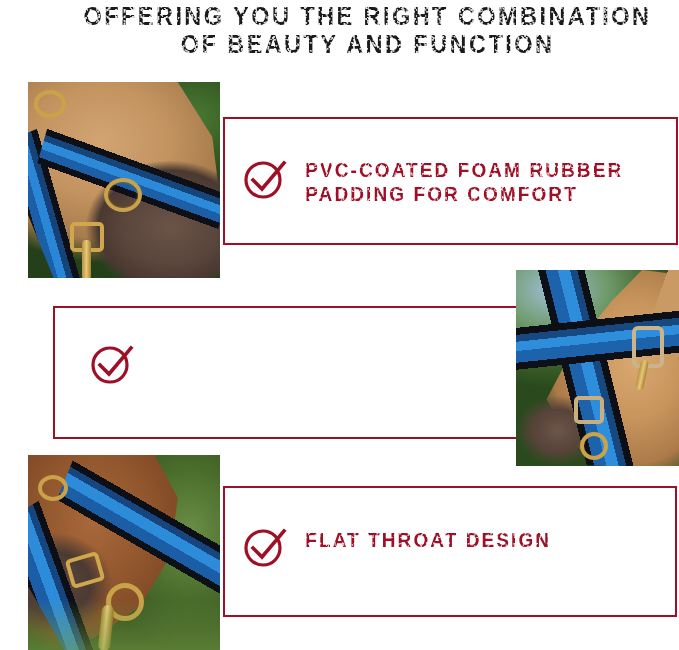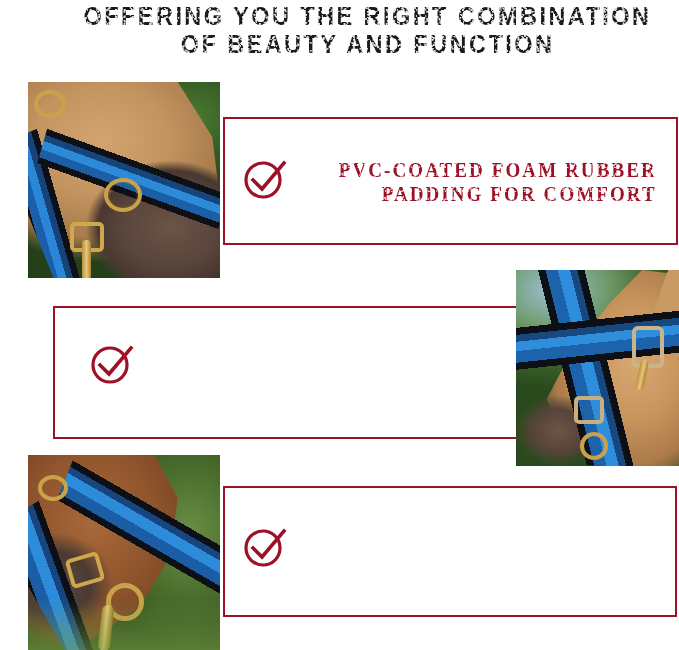--- a/index.html
+++ b/index.html
@@ -80,27 +80,27 @@
     width: 50px;
     height: 50px;
   }
   #check-1 { left: 213px; top: 153px; }
   #check-2 { left: 60px;  top: 338px; }
   #check-3 { left: 213px; top: 521px; }
 
   .feature-text {
     position: absolute;
     color: #9d1026;
-    font-family: Liberation Serif, serif;
+    font-family: Liberation Sans, sans-serif;
     font-weight: 700;
     font-size: 20px;
     line-height: 24px;
     letter-spacing: 2.2px;
     text-transform: uppercase;
-    text-align: right;
+    text-align: left;
     -webkit-font-smoothing: none;
   }
   .feature-text .ft-line {
     display: block;
     transform: scaleX(0.95);
   }
   .grunge-red { position: relative; display: inline-block; }
   .grunge-red::after {
     content: "";
     position: absolute;
@@ -332,14 +332,17 @@
     <div class="p3-snapring"></div>
     <div class="p3-snap"></div>
     <div class="ph-layer p3-grass"></div>
   </div>
 
   <div class="feature-box" id="box-3"></div>
   <svg class="check-icon" id="check-3" viewBox="0 0 50 50">
     <circle cx="22" cy="27" r="17" fill="none" stroke="#9d1026" stroke-width="3.2"></circle>
     <path d="M12 27 L21 36 L43 10" fill="none" stroke="#9d1026" stroke-width="3.6" stroke-linecap="square"></path>
   </svg>
+  <div class="feature-text" id="text-3">
+    <span class="ft-line"><span class="grunge-red">FLAT THROAT DESIGN</span></span>
+  </div>
 
 </div>
 
 </body></html>

